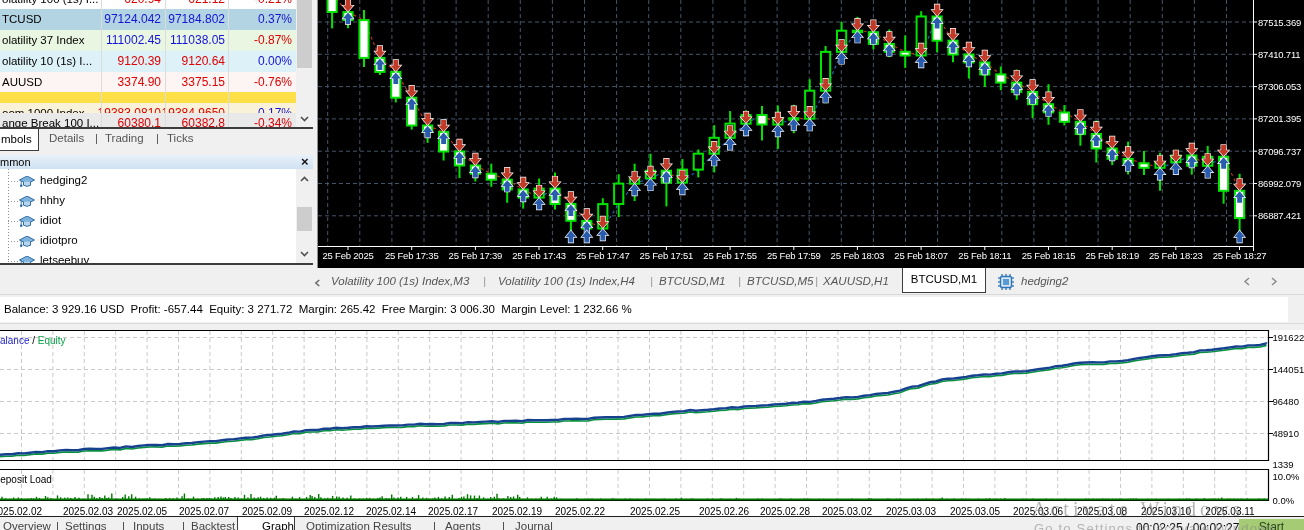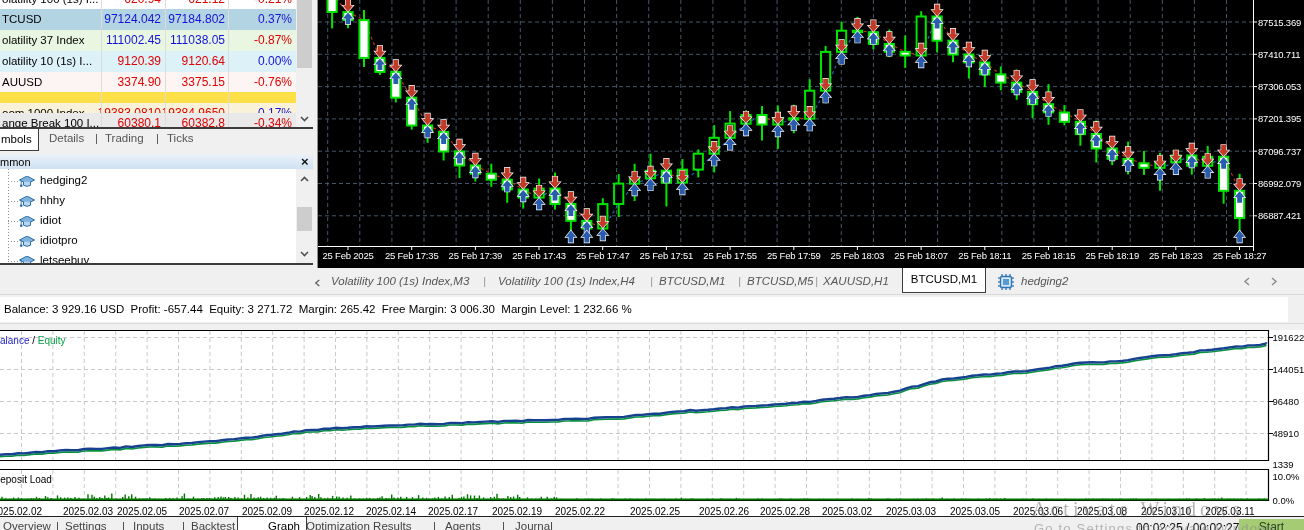--- a/index.html
+++ b/index.html
@@ -39,21 +39,21 @@
 #ctabs .t { position:absolute; top:7px; white-space:nowrap;font-style:italic; }
 #ctabs .sep { color:#999; }
 #ctabs .act { position:absolute; left:589px; top:0px; width:84px; height:25px; background:#fff; border:1.5px solid #3C3C3C; border-top:none; color:#000; text-align:center; line-height:23px; }
 
 #bband { position:absolute; left:0; top:294px; width:1304px; height:3px; background:#F0F0F0; border-top:1px solid #D8D8D8; }
 #bbar { position:absolute; left:0; top:297px; width:1288px; height:26px; background:#fff; border-bottom:1px solid #C8C8C8; font-size:11.5px; color:#000; line-height:25px; }
 #bgap { position:absolute; left:0; top:323px; width:1304px; height:7px; background:#F0F0F0; }
 
 #botbar { position:absolute; left:0; top:517px; width:1304px; height:13px; background:#F0F0F0; font-size:11.5px; color:#444; }
 #botbar .t { position:absolute; top:3px; white-space:nowrap; }
-#botbar .act { position:absolute; left:237px; top:0; width:70px; height:13px; background:#fff; border-left:1.5px solid #3C3C3C; border-right:1.5px solid #3C3C3C; color:#000; text-align:center; padding-top:3px;padding-left:24px; }
+#botbar .act { position:absolute; left:237px; top:0; width:58px; height:13px; background:#fff; border-left:1.5px solid #3C3C3C; border-right:1.5px solid #3C3C3C; color:#000; text-align:center; padding-top:3px;padding-left:24px; }
 #startbtn { position:absolute; left:1239px; top:519px; width:65px; height:11px; background:#A5CC74; color:#26441A; font-size:12px; text-align:center; line-height:16px; }
 #wm1 { position:absolute; left:1032px; top:498px; font-size:20px; color:rgba(105,105,105,0.5); letter-spacing:4px; z-index:60;font-family:Liberation Serif, serif; }
 #wm2 { position:absolute; left:1034px; top:521px; font-size:13px; color:rgba(130,130,130,0.55); letter-spacing:1.2px; z-index:60; }
 #timetxt { position:absolute; left:1136px; top:521px; font-size:12px; color:#111; z-index:20; }
 </style></head>
 <body>
 <div id="root">
 
 <svg width="986" height="268" viewBox="0 0 986 268" style="position:absolute;left:318px;top:0">
 <rect x="0" y="0" width="986" height="268" fill="#000"></rect>

